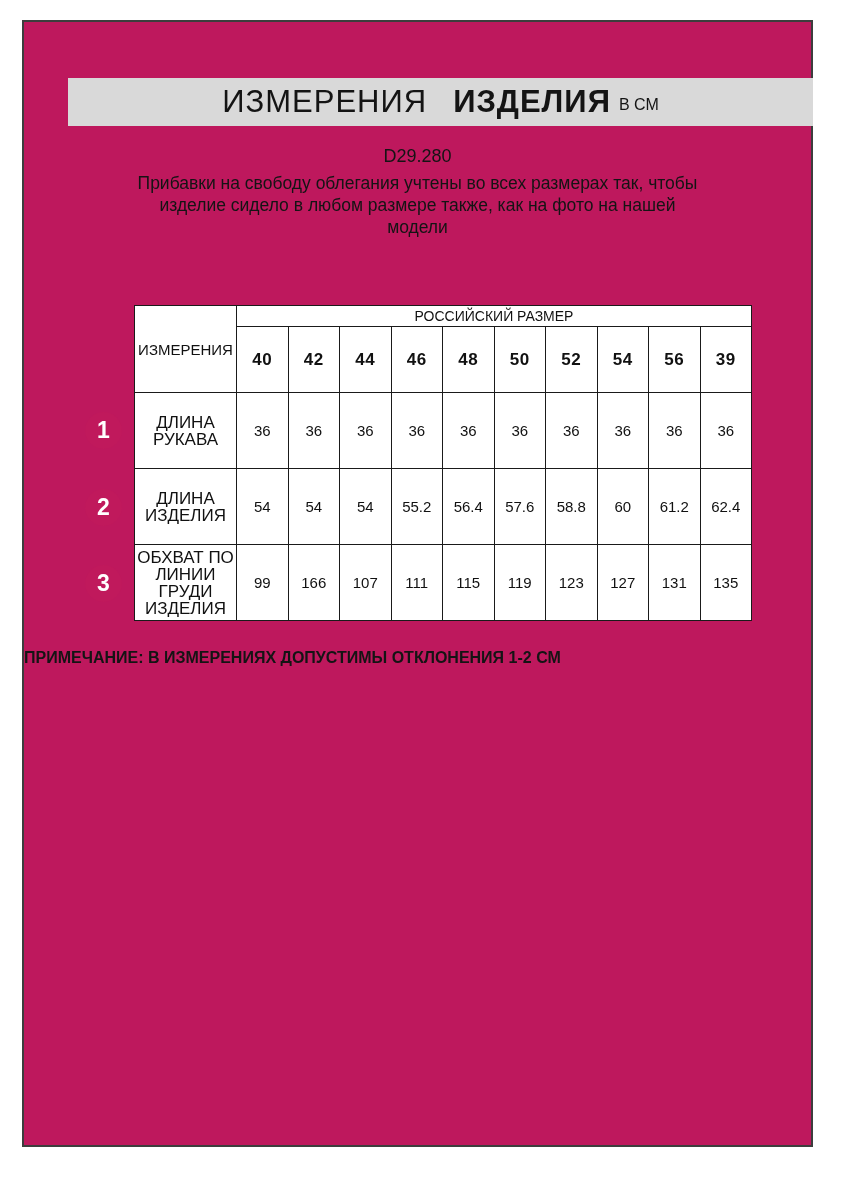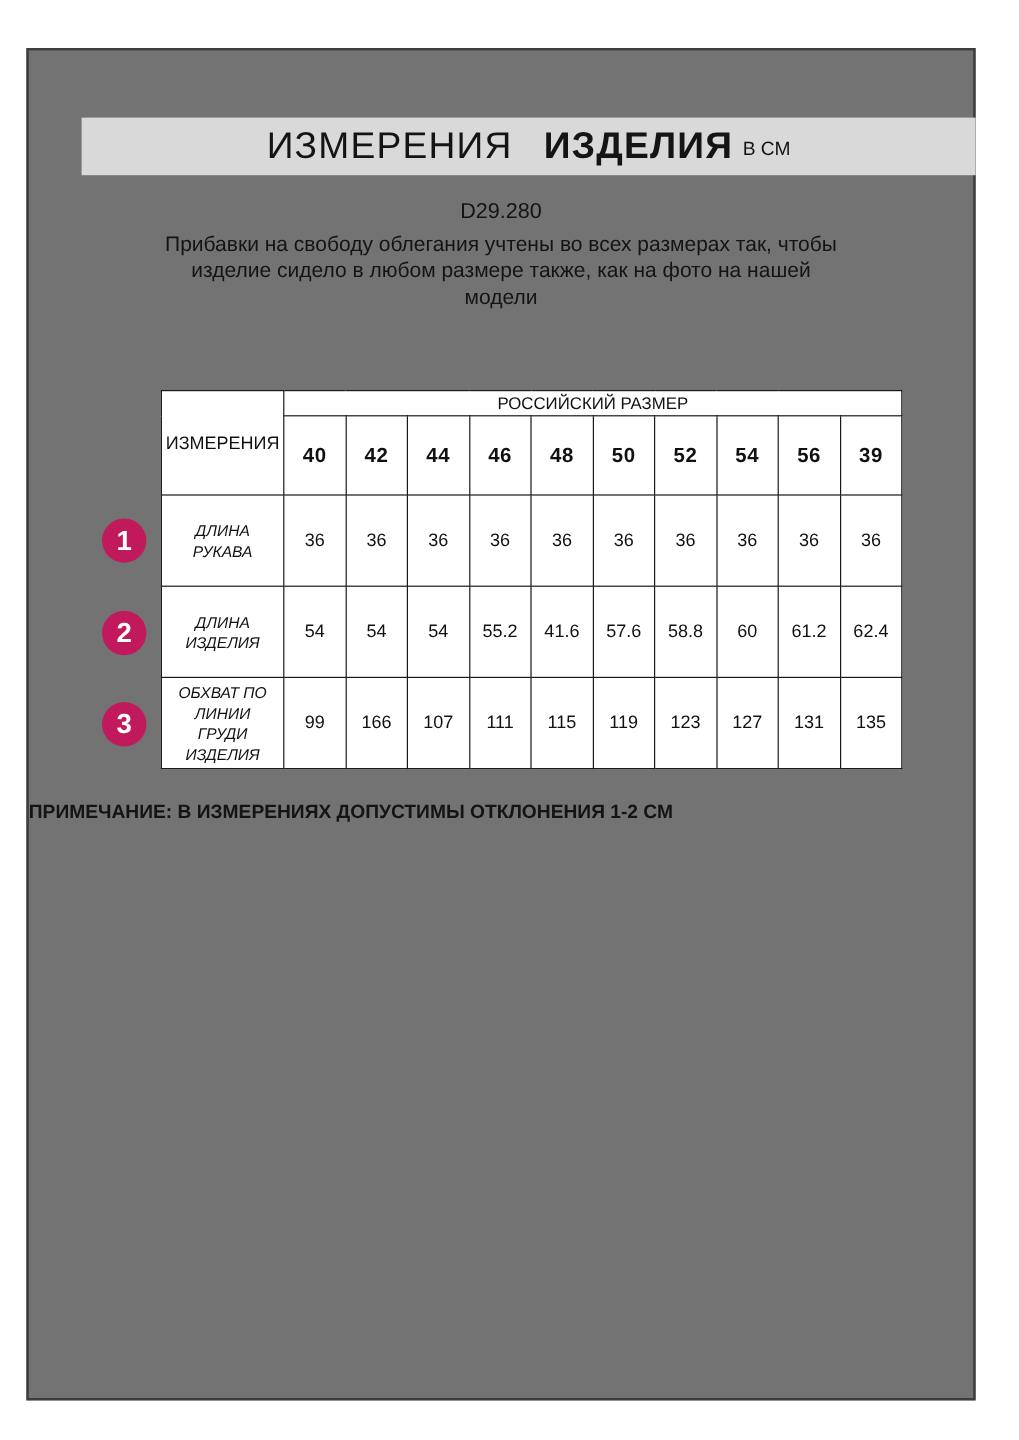--- a/index.html
+++ b/index.html
@@ -9,24 +9,24 @@
     font-family: "Liberation Sans", sans-serif;
     color: #111111;
   }
   .page {
     position: relative;
     width: 849px; height: 1200px;
     overflow: hidden;
   }
   .page-border {
     position: absolute;
-    left: 22px; top: 40px;
+    left: 22px; top: 20px;
     width: 791px; height: 1127px;
     border: 2px solid #3d3d3d;
-    background: #737373;
+    background: #be185d;
   }
   .title-bar {
     position: absolute;
     left: 44px; top: 56px;
     width: 745px; height: 48px;
     background: #d9d9d9;
     display: flex;
     align-items: center;
     justify-content: center;
     white-space: nowrap;
@@ -93,25 +93,24 @@
   }
   tr.size-row th {
     width: 51.5px;
     height: 66px;
     font-size: 17px;
     font-weight: 700;
     letter-spacing: 0.5px;
   }
   tbody tr { height: 76px; }
   th.row-label {
-    font-size: 13px;
+    font-size: 17px;
     white-space: pre-line;
     line-height: 17px;
     font-weight: 400;
-    font-style: italic;
   }
   tbody td { font-size: 15px; }
   .badge {
     position: absolute;
     left: 61px;
     width: 37px; height: 37px;
     border-radius: 50%;
     display: flex;
     align-items: center;
     justify-content: center;
@@ -184,21 +183,21 @@
             <td>36</td>
             <td>36</td>
           </tr>
           <tr>
             <th class="row-label">ДЛИНА
 ИЗДЕЛИЯ</th>
             <td>54</td>
             <td>54</td>
             <td>54</td>
             <td>55.2</td>
-            <td>41.6</td>
+            <td>56.4</td>
             <td>57.6</td>
             <td>58.8</td>
             <td>60</td>
             <td>61.2</td>
             <td>62.4</td>
           </tr>
           <tr>
             <th class="row-label">ОБХВАТ ПО
 ЛИНИИ
 ГРУДИ

